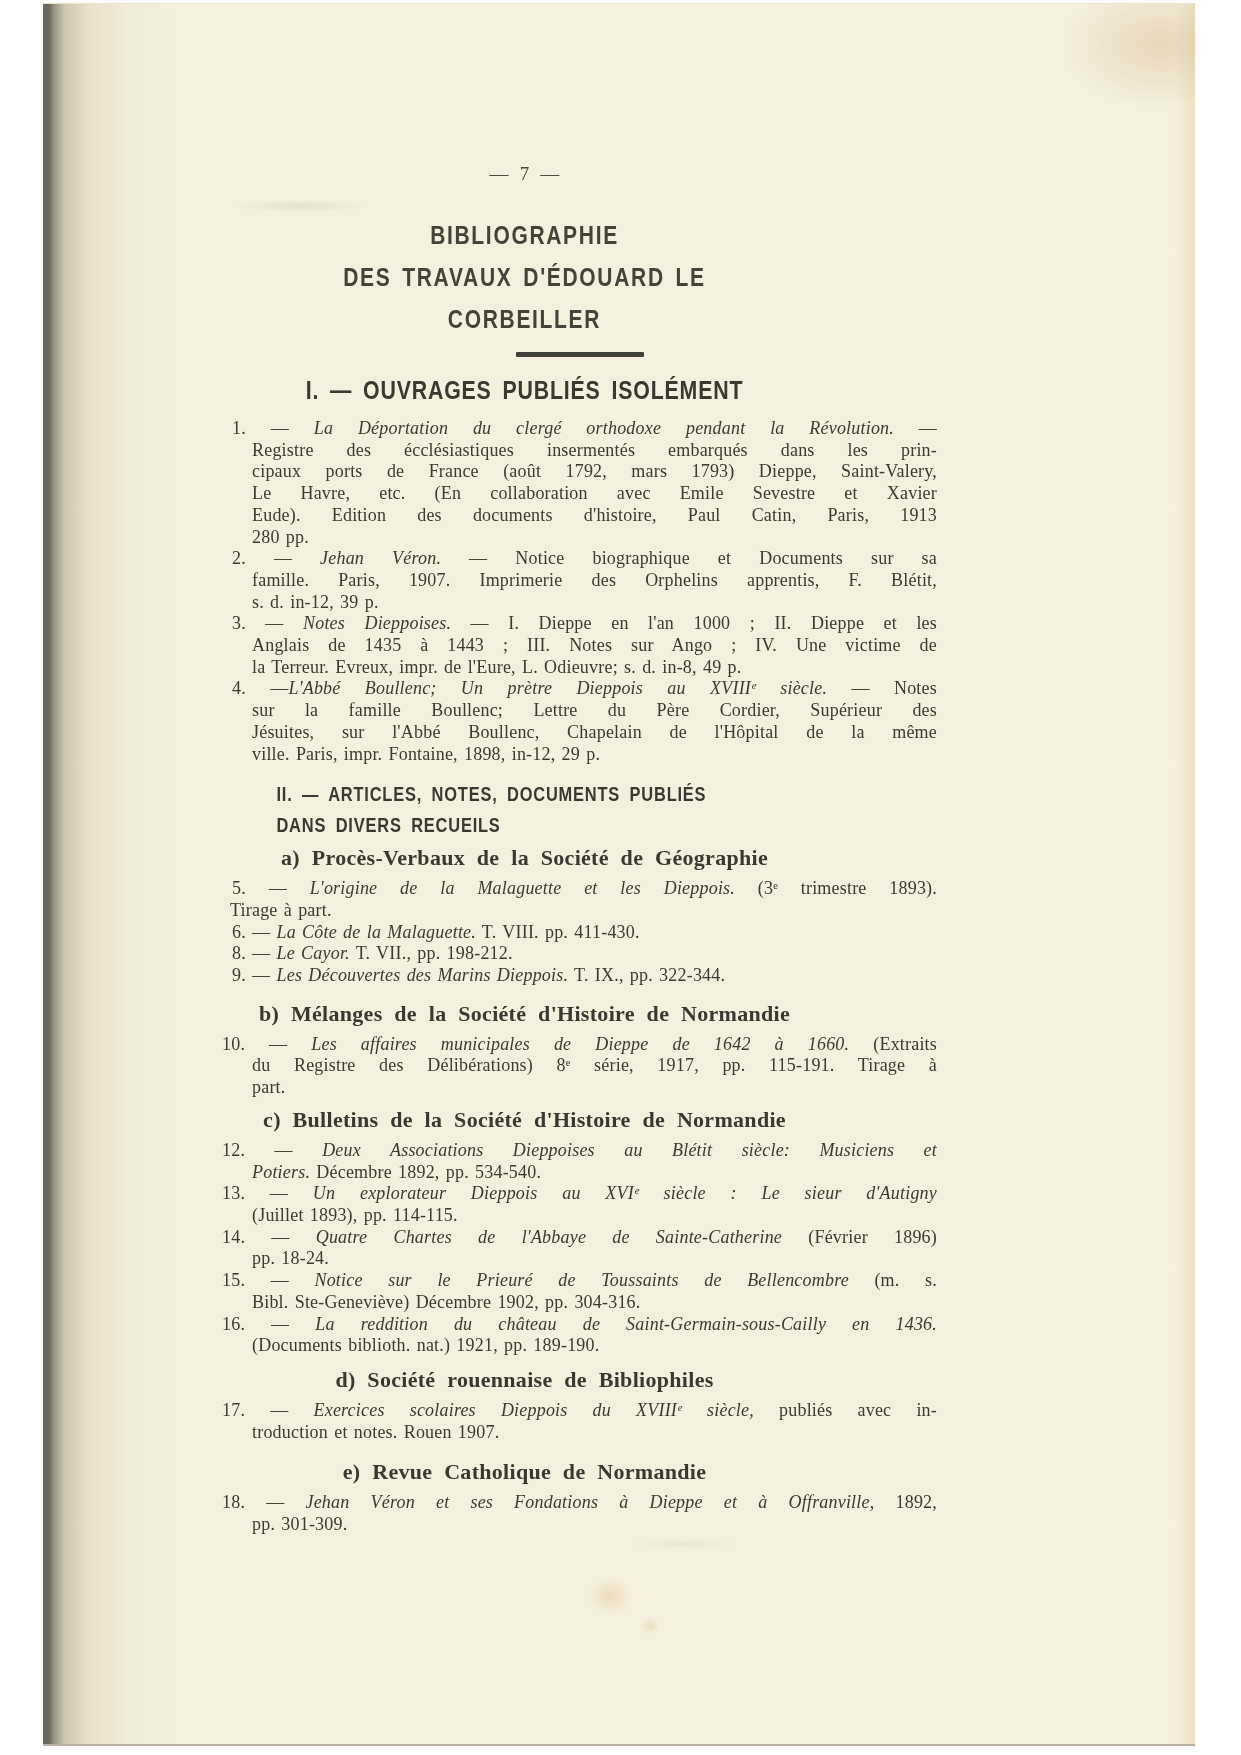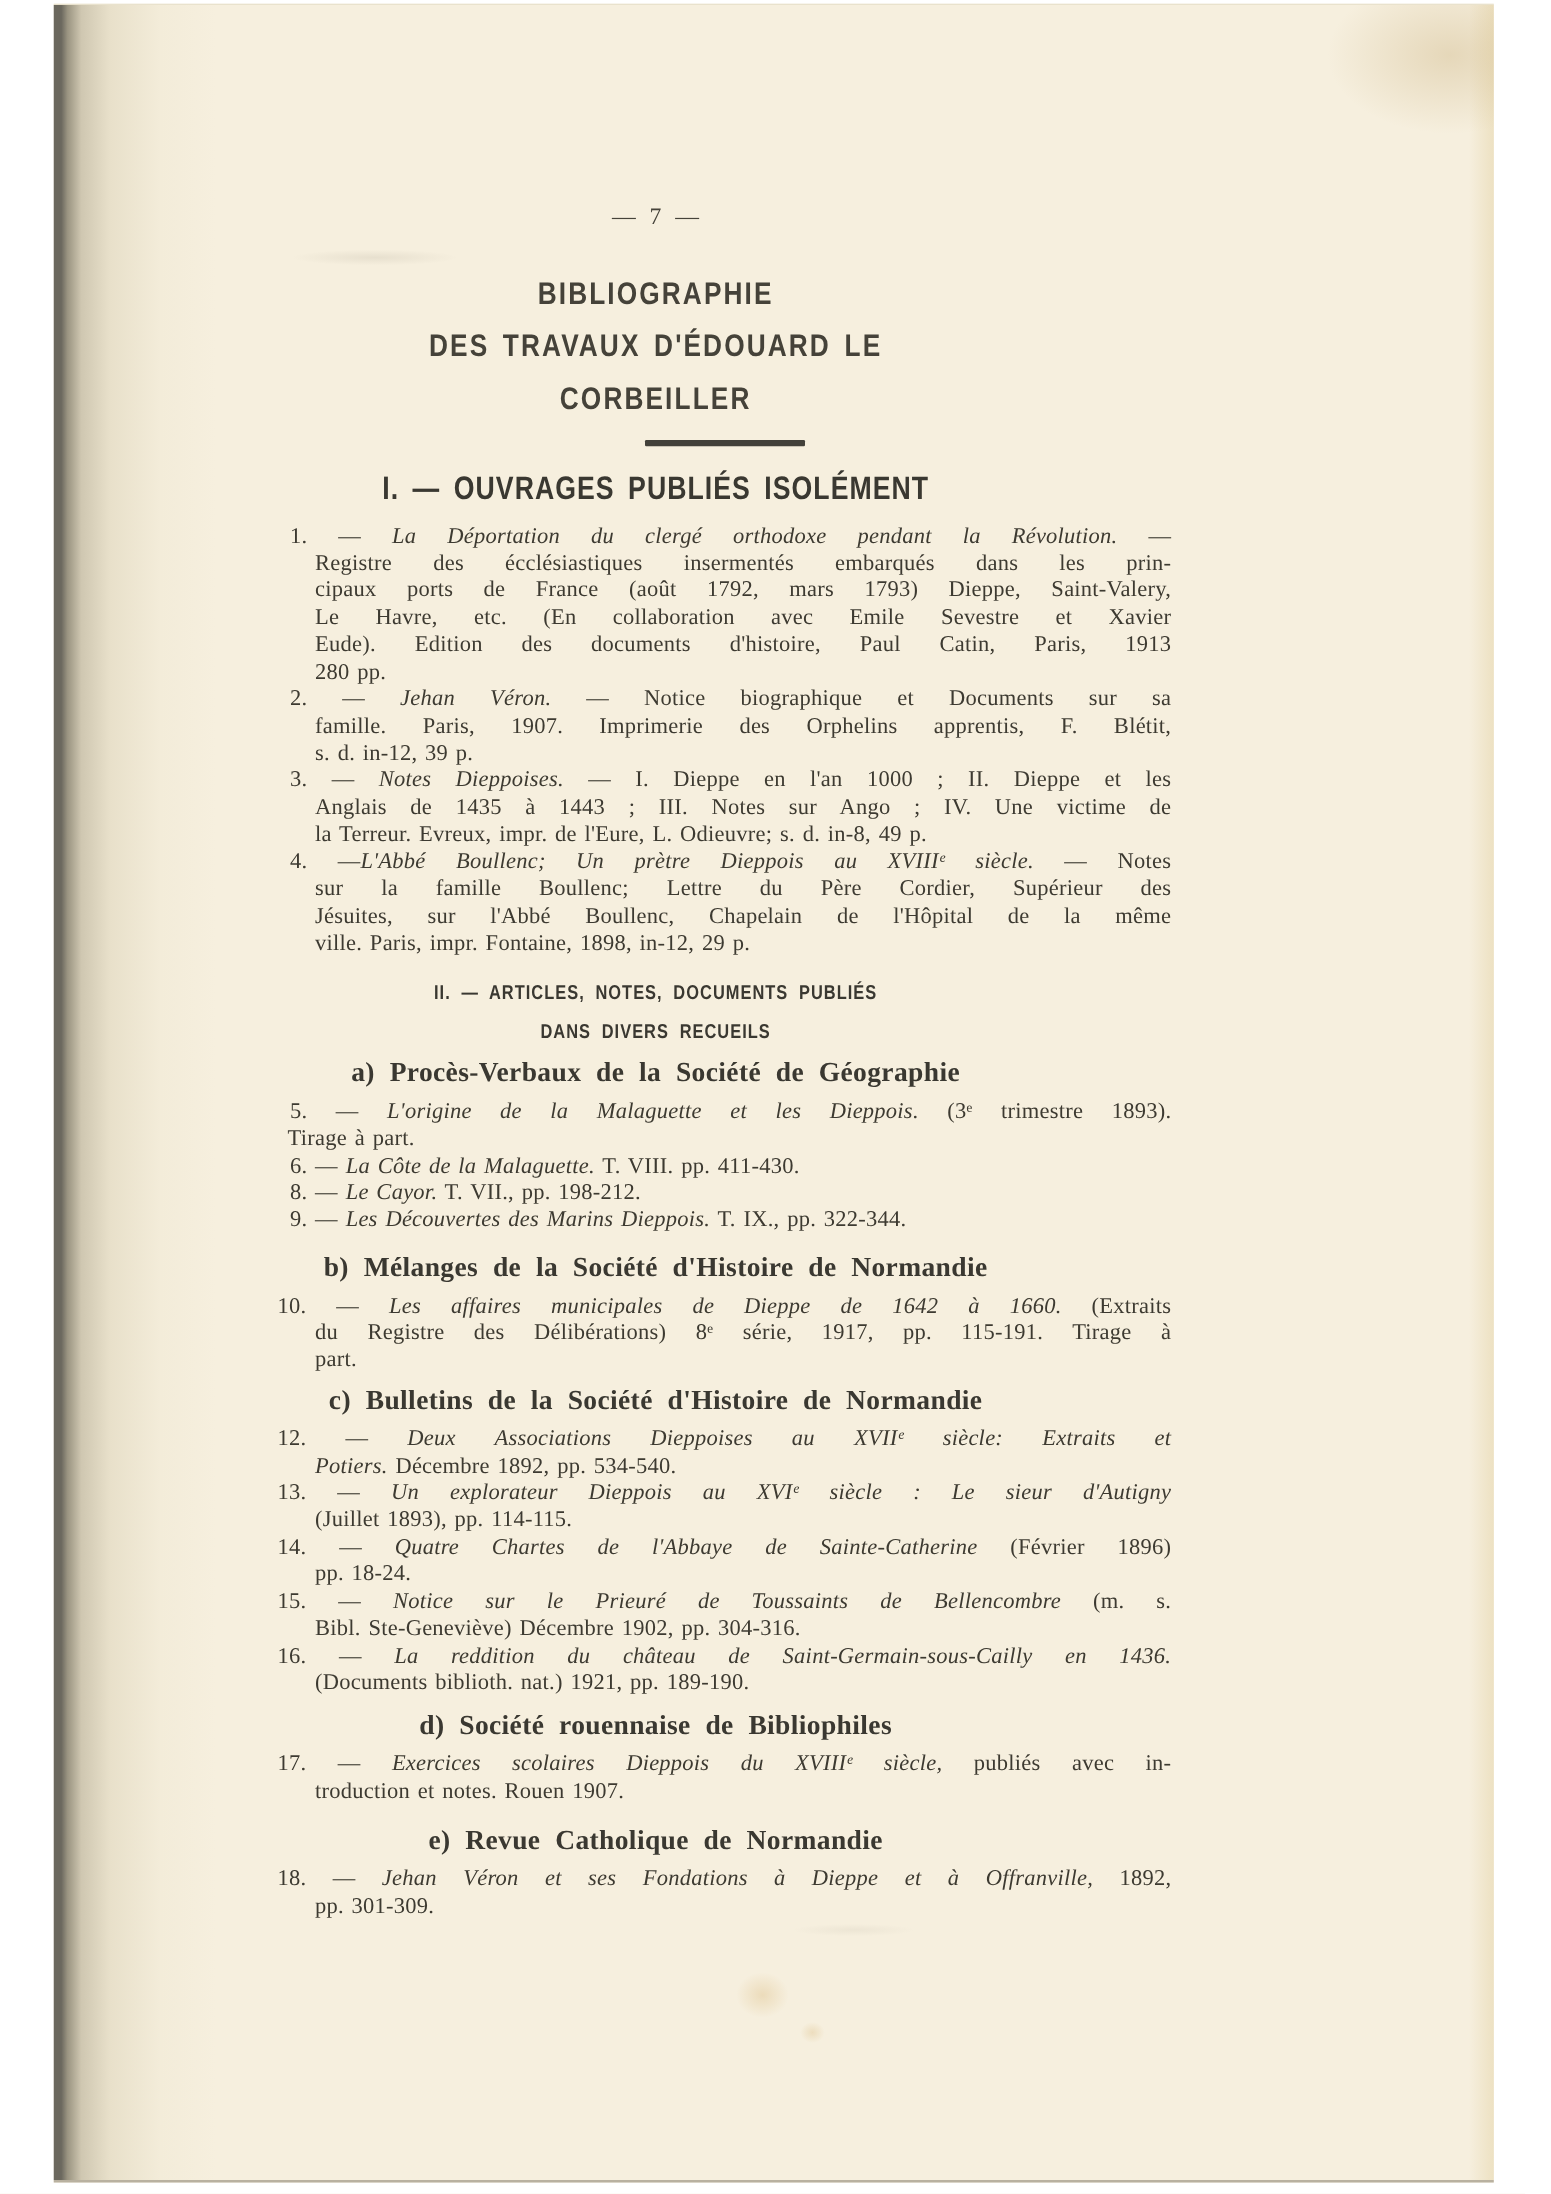--- a/index.html
+++ b/index.html
@@ -57,23 +57,22 @@
   .h1{
     margin:20px 110px 15px 0;
     text-align:center;
     font-family:"Liberation Sans",sans-serif;
     font-weight:700;font-size:26px;line-height:26px;
     letter-spacing:1px;word-spacing:5px;color:#3a3831;
     transform:scaleX(0.82);transform-origin:center;
   }
   .h1two{
     margin:14px 110px 4px 0;
-    text-align:center;
     font-family:"Liberation Sans",sans-serif;
-    font-weight:700;font-size:16px;line-height:31px;
+    font-weight:700;font-size:20px;line-height:31px;
     letter-spacing:1px;word-spacing:5px;color:#3a3831;
   }
   .h1two .hline{transform:scaleX(0.82);transform-origin:center;}
   .h2{
     margin:14px 110px 7px 0;
     text-align:center;
     font-family:Liberation Serif, serif;
     font-weight:700;font-size:22px;line-height:26px;
     letter-spacing:0.3px;word-spacing:6px;color:#3a3831;
   }
@@ -152,21 +151,21 @@
           <div class="line last"><span class="num d1">9. — </span><span class="it">Les Découvertes des Marins Dieppois.</span><span class="rm"> T. IX., pp. 322-344.</span></div>
         </div>
         <div class="h2 shift gb">b) Mélanges de la Société d'Histoire de Normandie</div>
         <div class="entry">
           <div class="line"><span class="num">10. — </span><span class="it">Les affaires municipales de Dieppe de 1642 à 1660.</span><span class="rm"> (Extraits</span></div>
           <div class="line cont"><span class="rm">du Registre des Délibérations) 8ᵉ série, 1917, pp. 115-191. Tirage à</span></div>
           <div class="line cont last"><span class="rm">part.</span></div>
         </div>
         <div class="h2 shift gc">c) Bulletins de la Société d'Histoire de Normandie</div>
         <div class="entry">
-          <div class="line"><span class="num">12. — </span><span class="it">Deux Associations Dieppoises au XVIIᵉ siècle: Extraits et</span></div>
+          <div class="line"><span class="num">12. — </span><span class="it">Deux Associations Dieppoises au Blétit siècle: Musiciens et</span></div>
           <div class="line cont last"><span class="it">Potiers.</span><span class="rm"> Décembre 1892, pp. 534-540.</span></div>
         </div>
         <div class="entry">
           <div class="line"><span class="num">13. — </span><span class="it">Un explorateur Dieppois au XVIᵉ siècle : Le sieur d'Autigny</span></div>
           <div class="line cont last"><span class="rm">(Juillet 1893), pp. 114-115.</span></div>
         </div>
         <div class="entry">
           <div class="line"><span class="num">14. — </span><span class="it">Quatre Chartes de l'Abbaye de Sainte-Catherine</span><span class="rm"> (Février 1896)</span></div>
           <div class="line cont last"><span class="rm">pp. 18-24.</span></div>
         </div>

